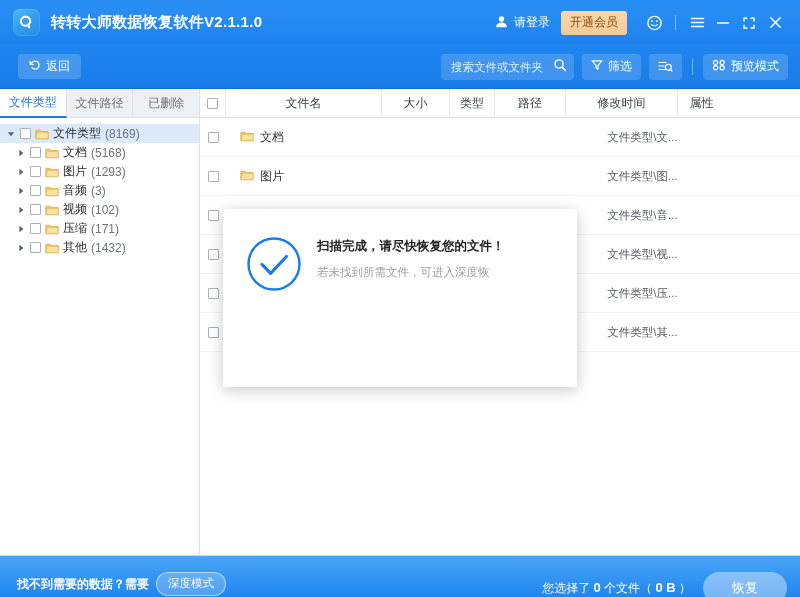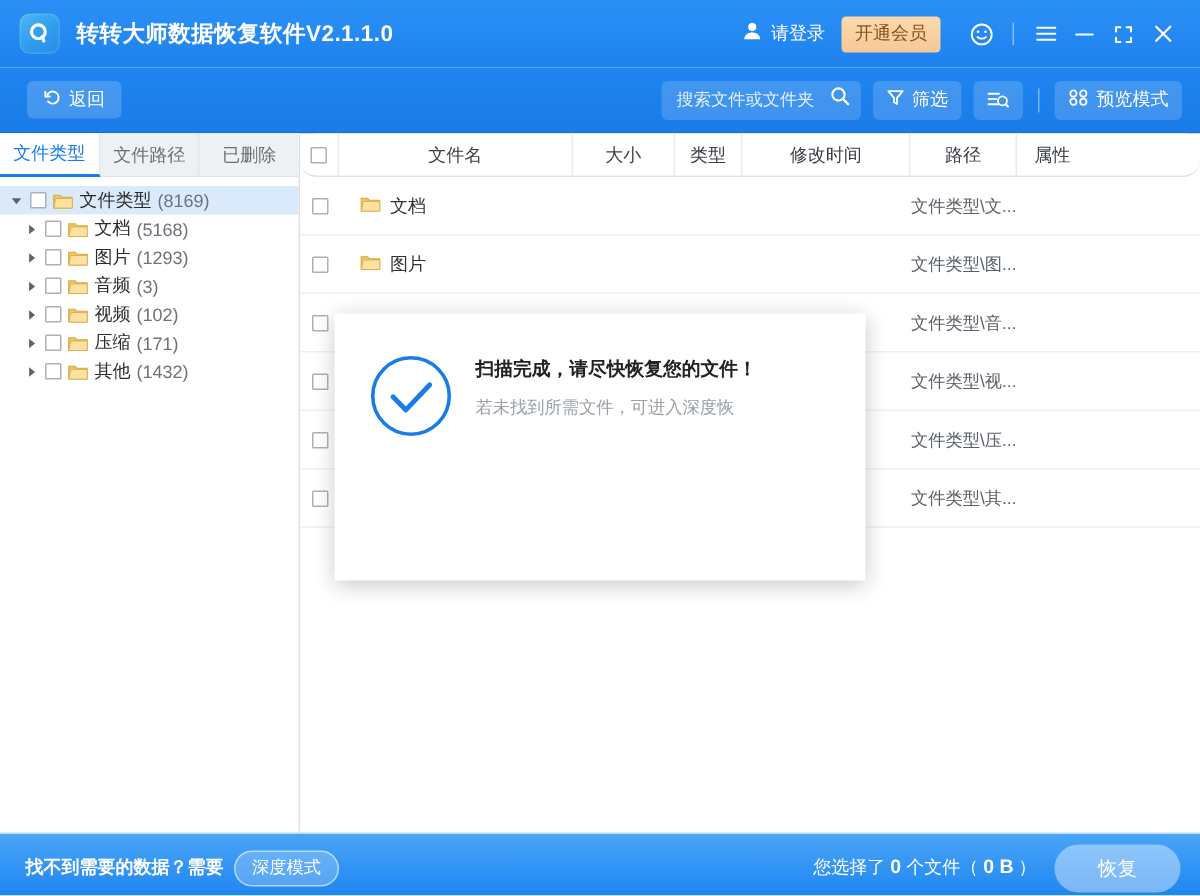--- a/index.html
+++ b/index.html
@@ -194,21 +194,20 @@
   .tree-label { color: #2b2b2b; white-space: nowrap; }
   .tree-count { color: #6d7379; }
 
   
   .table-wrap { flex: 1 1 auto; display: flex; flex-direction: column; min-width: 0; }
   .thead {
     height: 29px; flex: 0 0 29px;
     display: flex; align-items: stretch;
     border-bottom: 1px solid #dfe3e8;
     background: #ffffff;
-    border-radius: 11px;
   }
   .th {
     display: flex; align-items: center; justify-content: center;
     font-size: 12px; color: #3a3f45;
     border-right: 1px solid #e6e9ed;
     cursor: pointer;
     position: relative;
   }
   .th:last-child { border-right: none; }
   .th.cb-col { flex: 0 0 26px; }
@@ -244,22 +243,22 @@
     color: #5a6068; font-size: 11.5px;
     white-space: nowrap;
   }
   .row .rattr { flex: 0 0 47px; }
   .row .rloc { flex: 1 1 auto; }
 
   
   .footer {
     height: 42px; flex: 0 0 42px;
     background: linear-gradient(180deg, #4aa5f7 0%, #1f86f0 100%);
-    display: flex; align-items: center;
-    padding: 4px 13px 0 17px;
+    display: flex; align-items: flex-start;
+    padding: 16px 13px 0 17px;
     border-top: 1px solid #bcd9f5;
   }
   .foot-left { display: flex; align-items: center; gap: 7px; }
   .foot-text { color: #ffffff; font-size: 12px; font-weight: bold; white-space: nowrap; }
   .deep-btn {
     background: rgba(255,255,255,0.22);
     border: 1px solid rgba(255,255,255,0.55);
     border-radius: 13px;
     color: #ffffff; font-size: 11.5px;
     padding: 3px 11px 4px;
@@ -606,22 +605,22 @@
     </div>
 
     <div class="table-wrap">
       <div class="thead">
         <div class="th cb-col">
           <span class="cb"></span>
         </div>
         <div class="th c-name">文件名</div>
         <div class="th c-size">大小</div>
         <div class="th c-type">类型</div>
+        <div class="th c-path">路径</div>
         <div class="th c-time">修改时间</div>
-        <div class="th c-path">路径</div>
         <div class="th c-attr">属性</div>
       </div>
 
       <div class="rows">
 
         <div class="row">
           <span class="rcb">
               <span class="cb"></span>
             </span>
           <span class="rname">

